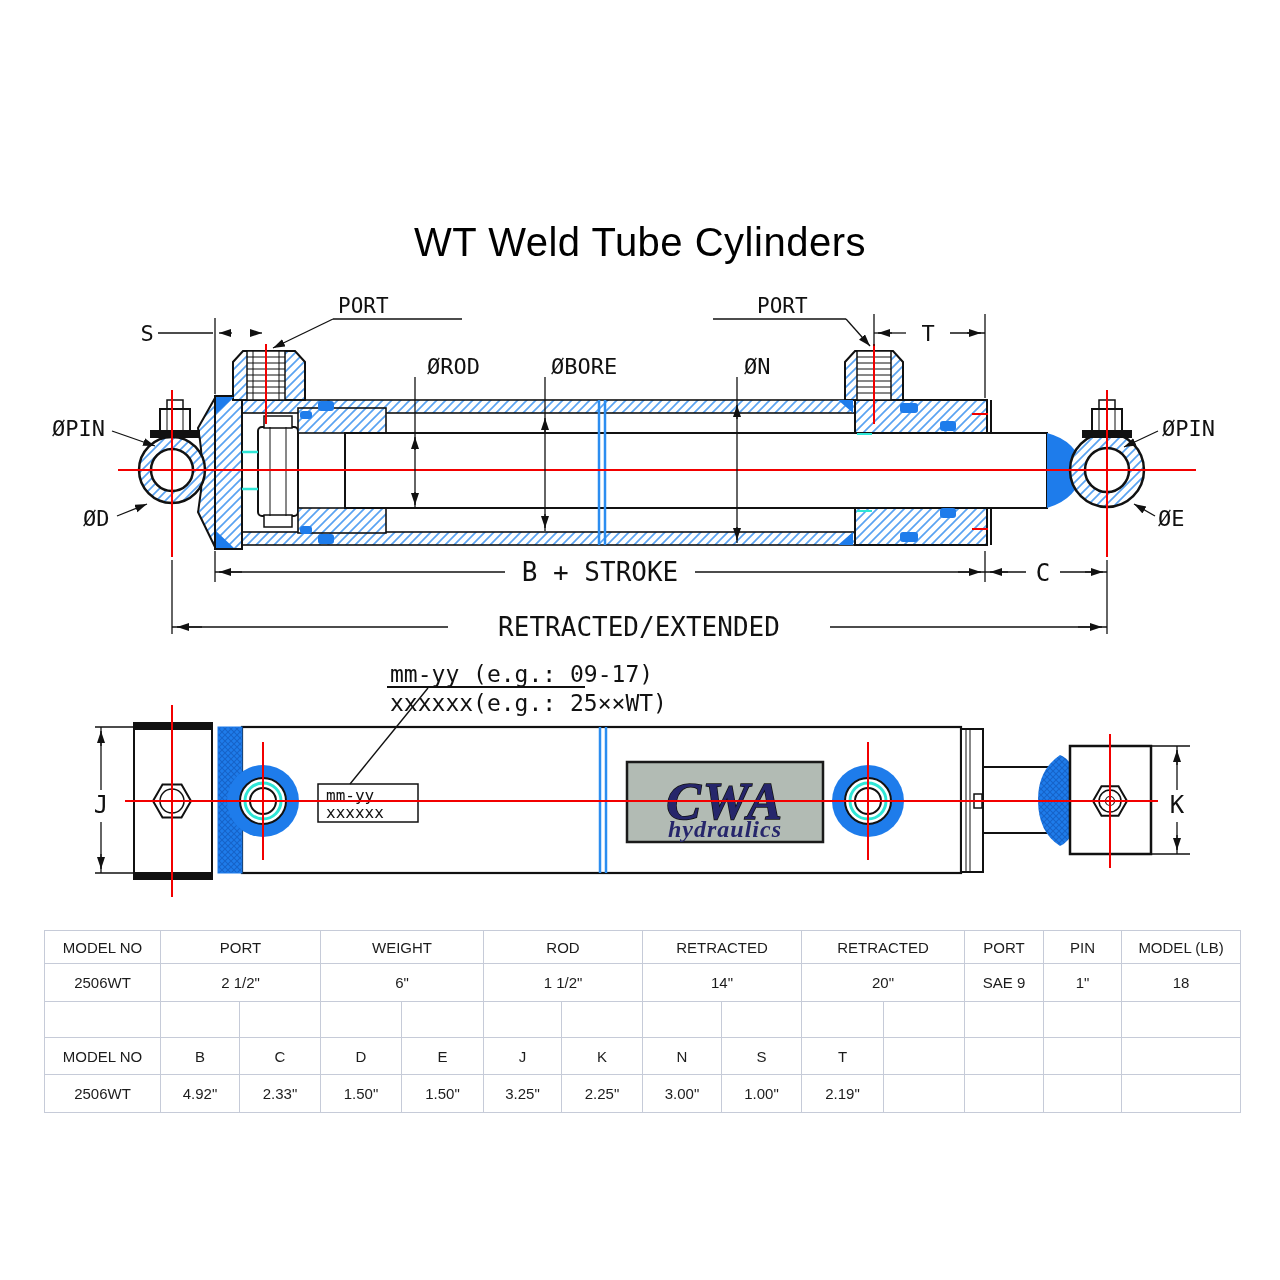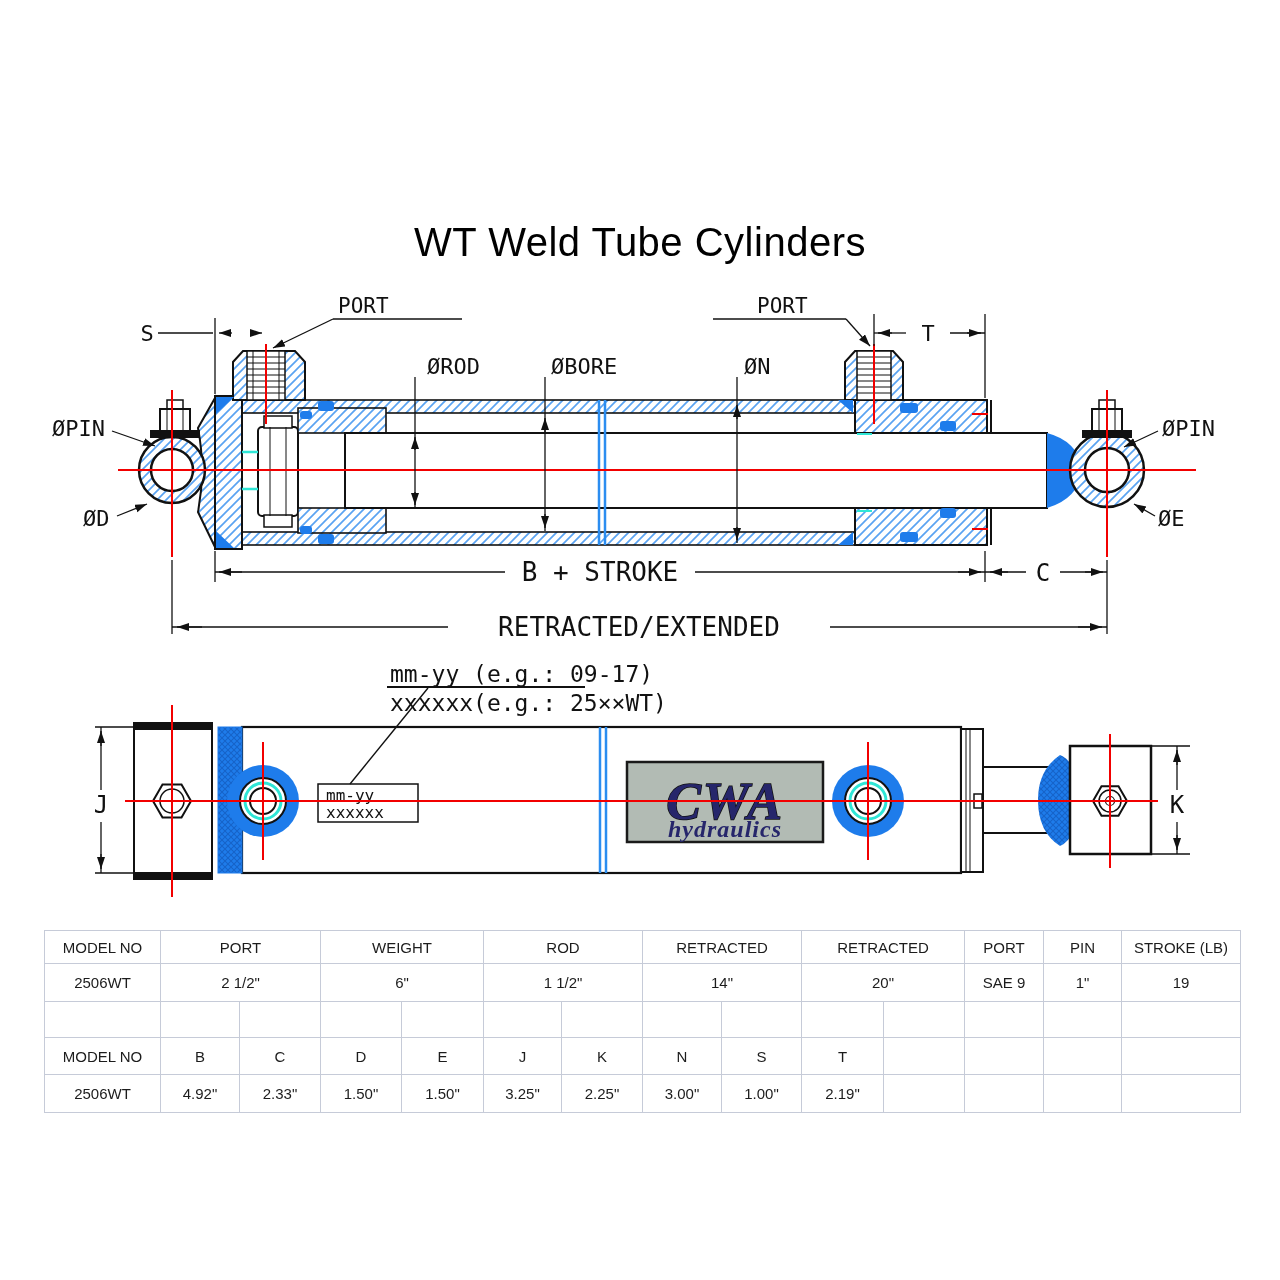--- a/index.html
+++ b/index.html
@@ -316,32 +316,32 @@
   <tbody>
       <tr class="r-hdr">
     <td>MODEL NO</td>
     <td colspan="2">PORT</td>
     <td colspan="2">WEIGHT</td>
     <td colspan="2">ROD</td>
     <td colspan="2">RETRACTED</td>
     <td colspan="2">RETRACTED</td>
     <td>PORT</td>
     <td>PIN</td>
-    <td>STROKE (LB)</td>
+    <td>MODEL (LB)</td>
   </tr>
   <tr class="r-val">
     <td>2506WT</td>
     <td colspan="2">2 1/2"</td>
     <td colspan="2">6"</td>
     <td colspan="2">1 1/2"</td>
     <td colspan="2">14"</td>
     <td colspan="2">20"</td>
     <td>SAE 9</td>
     <td>1"</td>
-    <td>19</td>
+    <td>18</td>
   </tr>
   <tr class="r-empty">
     <td></td>
         <td></td>
         <td></td>
         <td></td>
         <td></td>
         <td></td>
         <td></td>
     <td></td>

